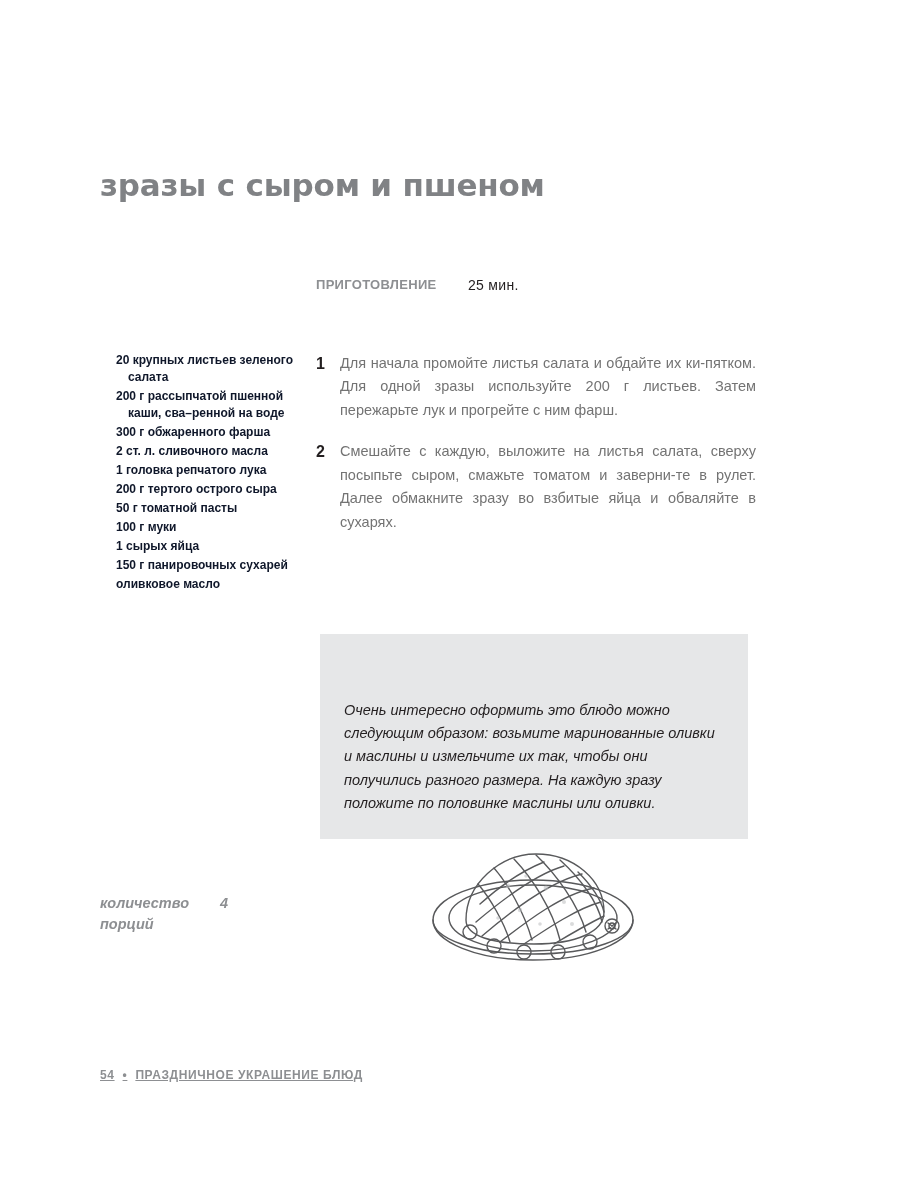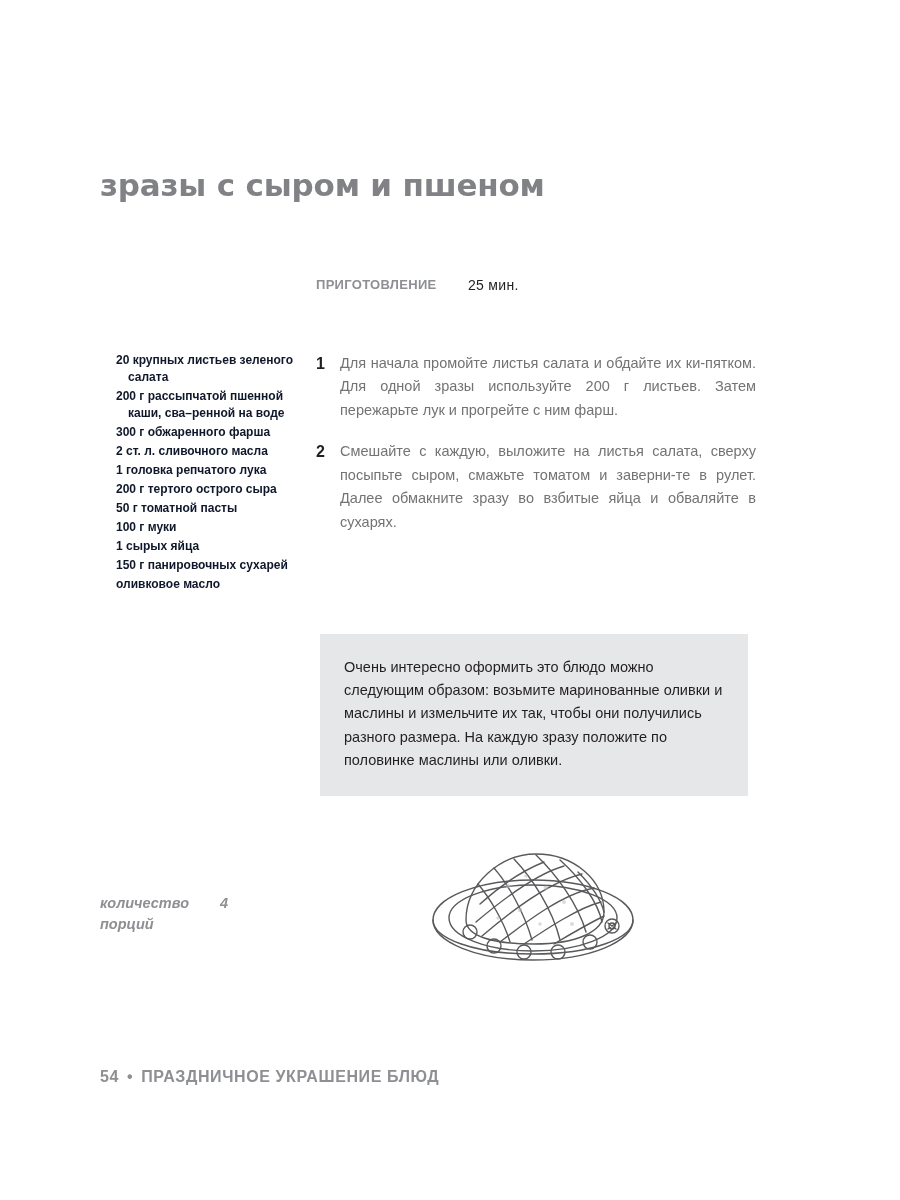--- a/index.html
+++ b/index.html
@@ -132,44 +132,47 @@
     position: absolute;
     left: 320px;
     top: 634px;
     width: 428px;
     box-sizing: border-box;
     background: #e6e7e8;
     padding: 22px 24px 24px 24px;
   }
   .tip-text {
     font-size: 14.5px;
+    font-style: italic;
     line-height: 1.6;
     color: #231f20;
+    margin-top: 43px;
   }
 
   
   .illustration {
     position: absolute;
     left: 408px;
     top: 828px;
     width: 250px;
     height: 140px;
   }
 
   
   .footer {
     position: absolute;
     left: 100px;
     top: 1068px;
-    font-size: 16px;
+    font-size: 12px;
     font-weight: bold;
     letter-spacing: 0.6px;
     color: #8d8f92;
     display: flex;
     align-items: center;
+    text-decoration: underline;
   }
   .footer-page {
     margin-right: 8px;
   }
   .footer-dot {
     margin-right: 8px;
   }
   .footer-section {
     text-transform: uppercase;
   }

